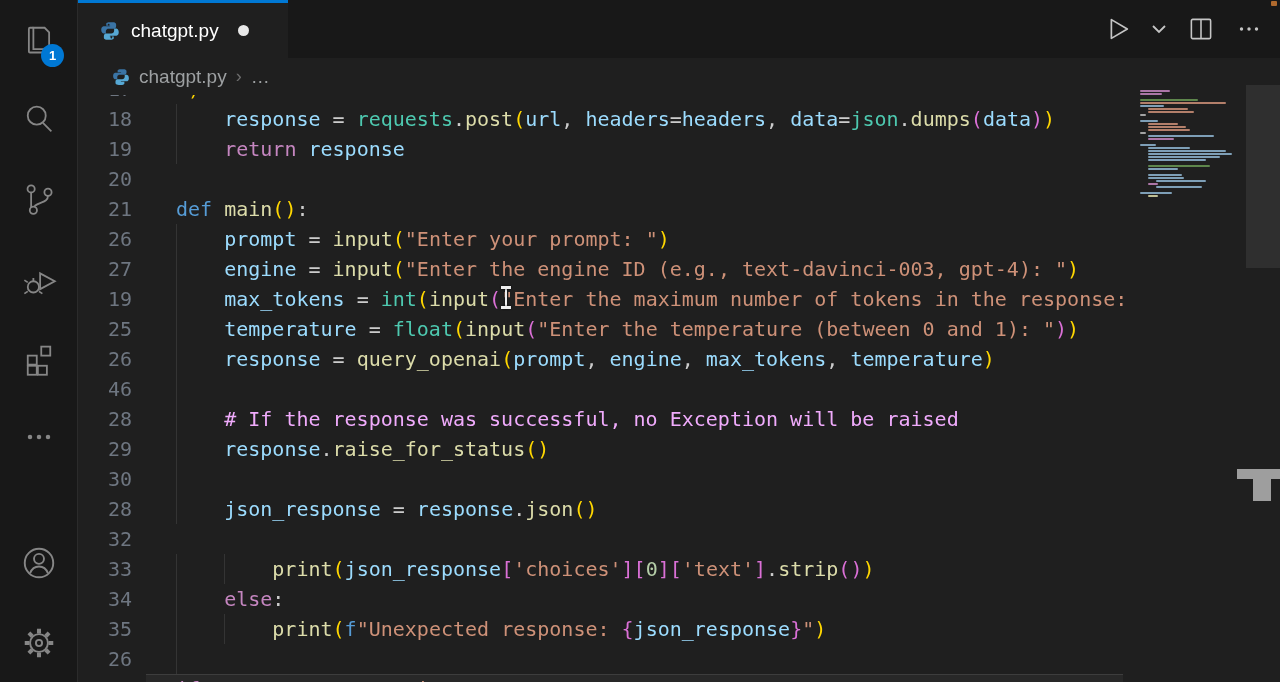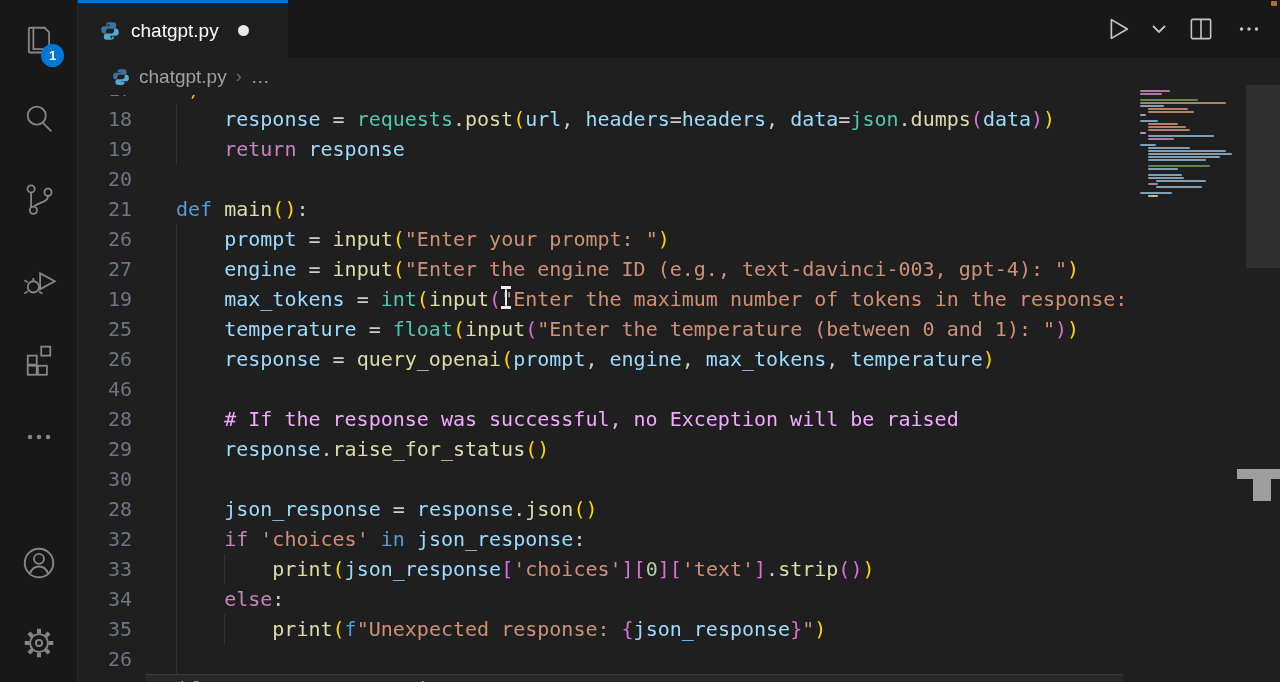--- a/index.html
+++ b/index.html
@@ -192,21 +192,21 @@
         <div class="code-line"><span class="gutter">26</span><span class="code"><i class="guide" style="left: 0px;"></i>    <span class="tk-v">prompt</span><span class="tk-o"> = </span><span class="tk-f">input</span><span class="tk-b1">(</span><span class="tk-s">"Enter your prompt: "</span><span class="tk-b1">)</span></span></div>
         <div class="code-line"><span class="gutter">27</span><span class="code"><i class="guide" style="left: 0px;"></i>    <span class="tk-v">engine</span><span class="tk-o"> = </span><span class="tk-f">input</span><span class="tk-b1">(</span><span class="tk-s">"Enter the engine ID (e.g., text-davinci-003, gpt-4): "</span><span class="tk-b1">)</span></span></div>
         <div class="code-line"><span class="gutter">19</span><span class="code"><i class="guide" style="left: 0px;"></i>    <span class="tk-v">max_tokens</span><span class="tk-o"> = </span><span class="tk-t">int</span><span class="tk-b1">(</span><span class="tk-f">input</span><span class="tk-b2">(</span><span class="tk-s">"Enter the maximum number of tokens in the response: "</span></span></div>
         <div class="code-line"><span class="gutter">25</span><span class="code"><i class="guide" style="left: 0px;"></i>    <span class="tk-v">temperature</span><span class="tk-o"> = </span><span class="tk-t">float</span><span class="tk-b1">(</span><span class="tk-f">input</span><span class="tk-b2">(</span><span class="tk-s">"Enter the temperature (between 0 and 1): "</span><span class="tk-b2">)</span><span class="tk-b1">)</span></span></div>
         <div class="code-line"><span class="gutter">26</span><span class="code"><i class="guide" style="left: 0px;"></i>    <span class="tk-v">response</span><span class="tk-o"> = </span><span class="tk-f">query_openai</span><span class="tk-b1">(</span><span class="tk-v">prompt</span><span class="tk-o">, </span><span class="tk-v">engine</span><span class="tk-o">, </span><span class="tk-v">max_tokens</span><span class="tk-o">, </span><span class="tk-v">temperature</span><span class="tk-b1">)</span></span></div>
         <div class="code-line"><span class="gutter">46</span><span class="code"><i class="guide" style="left: 0px;"></i></span></div>
         <div class="code-line"><span class="gutter">28</span><span class="code"><i class="guide" style="left: 0px;"></i>    <span class="tk-c"># If the response was successful, no Exception will be raised</span></span></div>
         <div class="code-line"><span class="gutter">29</span><span class="code"><i class="guide" style="left: 0px;"></i>    <span class="tk-v">response</span><span class="tk-o">.</span><span class="tk-f">raise_for_status</span><span class="tk-b1">()</span></span></div>
         <div class="code-line"><span class="gutter">30</span><span class="code"><i class="guide" style="left: 0px;"></i></span></div>
         <div class="code-line"><span class="gutter">28</span><span class="code"><i class="guide" style="left: 0px;"></i>    <span class="tk-v">json_response</span><span class="tk-o"> = </span><span class="tk-v">response</span><span class="tk-o">.</span><span class="tk-f">json</span><span class="tk-b1">()</span></span></div>
-        <div class="code-line"><span class="gutter">32</span><span class="code"><i class="guide" style="left: 0px;"></i>    <span class="tk-k">if</span><span class="tk-o"> </span><span class="tk-s">'choices'</span><span class="tk-o"> </span><span class="tk-kb">in</span><span class="tk-o"> </span><span class="tk-v">json_response</span><span class="tk-o">:</span></span></div>
+        <div class="code-line"><span class="gutter">32</span></div>
         <div class="code-line"><span class="gutter">33</span><span class="code"><i class="guide" style="left: 0px;"></i><i class="guide" style="left: 48px;"></i>        <span class="tk-f">print</span><span class="tk-b1">(</span><span class="tk-v">json_response</span><span class="tk-b2">[</span><span class="tk-s">'choices'</span><span class="tk-b2">][</span><span class="tk-n">0</span><span class="tk-b2">][</span><span class="tk-s">'text'</span><span class="tk-b2">]</span><span class="tk-o">.</span><span class="tk-f">strip</span><span class="tk-b2">()</span><span class="tk-b1">)</span></span></div>
         <div class="code-line"><span class="gutter">34</span><span class="code"><i class="guide" style="left: 0px;"></i>    <span class="tk-k">else</span><span class="tk-o">:</span></span></div>
         <div class="code-line"><span class="gutter">35</span><span class="code"><i class="guide" style="left: 0px;"></i><i class="guide" style="left: 48px;"></i>        <span class="tk-f">print</span><span class="tk-b1">(</span><span class="tk-kb">f</span><span class="tk-s">"Unexpected response: </span><span class="tk-fb">{</span><span class="tk-v">json_response</span><span class="tk-fb">}</span><span class="tk-s">"</span><span class="tk-b1">)</span></span></div>
         <div class="code-line"><span class="gutter">26</span><span class="code"><i class="guide" style="left: 0px;"></i></span></div>
         <div class="code-line"><div class="hl"></div><span class="gutter">37</span><span class="code"><span class="tk-k">if</span><span class="tk-o"> </span><span class="tk-v">__name__</span><span class="tk-o"> == </span><span class="tk-s">"__main__"</span><span class="tk-o">:</span></span></div>
       </div>
   </div>
 
   <div class="minimap">
       <div class="mm-row" style="width: 30px; margin-left: 0px; background: rgb(197, 134, 192);"></div>

